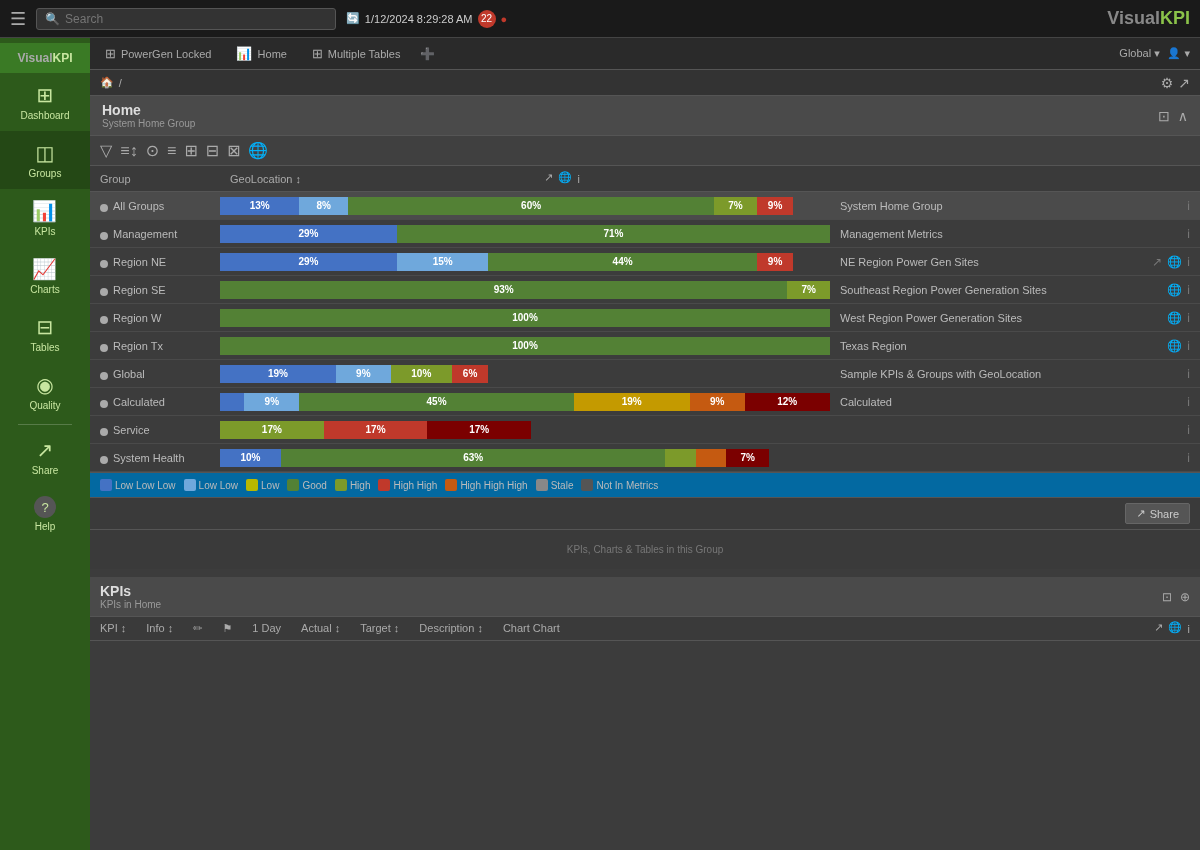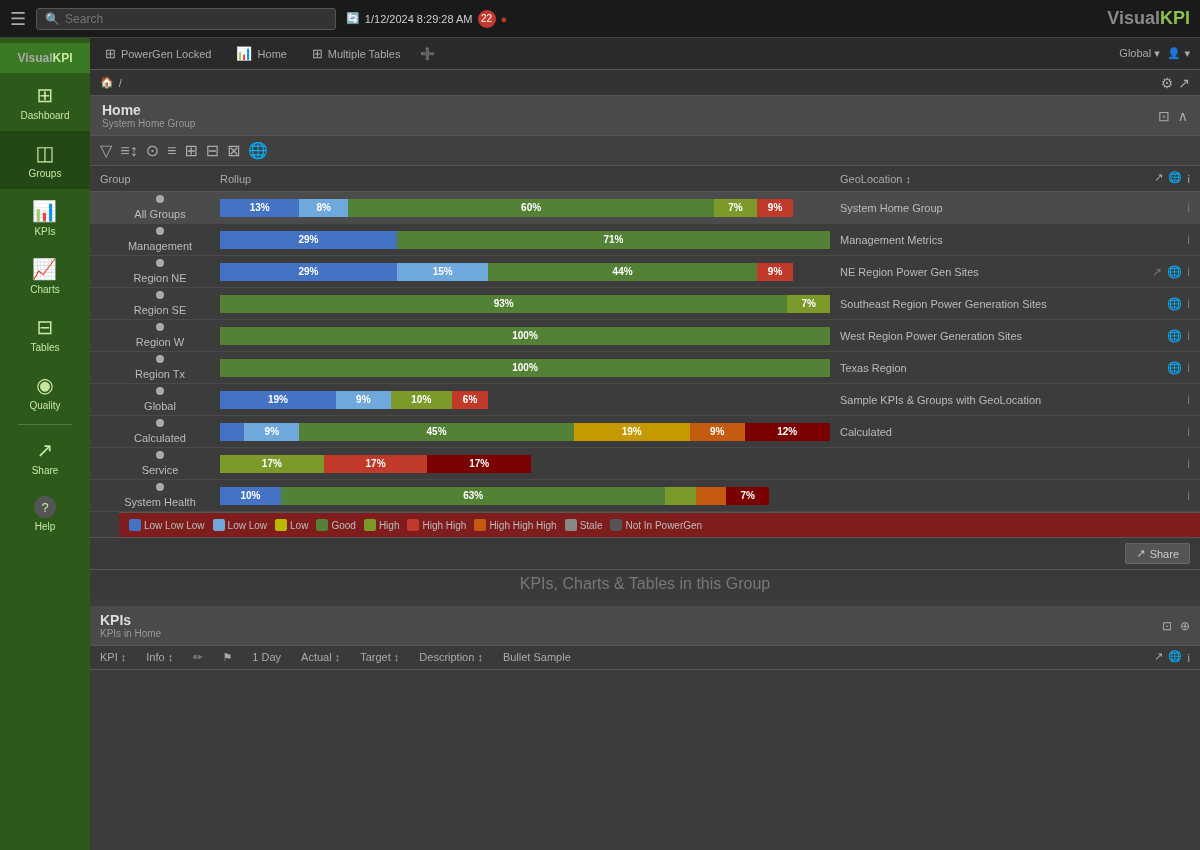--- a/index.html
+++ b/index.html
@@ -102,63 +102,63 @@
     .col-group { width: 120px; flex-shrink: 0; }
     .col-rollup { flex: 1; }
     .col-desc { width: 280px; flex-shrink: 0; text-align: left; padding-left: 10px; }
     .col-actions { width: 80px; display: flex; justify-content: flex-end; gap: 5px; }
 
     
     .group-row {
       display: flex; align-items: center; padding: 3px 10px;
       border-bottom: 1px solid #4a4a4a; min-height: 28px;
     }
-    .group-name { width: 120px; flex-shrink: 0; font-size: 11px; color: #bbb; display: flex; align-items: center; gap: 5px; flex-direction: column; }
+    .group-name { width: 120px; flex-shrink: 0; font-size: 11px; color: #bbb; display: flex; align-items: flex-end; gap: 5px; }
     .group-name .dot { width: 8px; height: 8px; border-radius: 50%; background: #aaa; flex-shrink: 0; }
     .rollup-bar-container { flex: 1; height: 18px; display: flex; position: relative; }
     .bar-segment { height: 100%; display: flex; align-items: center; justify-content: center; font-size: 10px; color: white; font-weight: bold; overflow: hidden; white-space: nowrap; }
     .bar-blue { background: #4472c4; }
     .bar-steel { background: #6fa8dc; }
     .bar-green { background: #538135; }
     .bar-lime { background: #7c9a2a; }
     .bar-orange { background: #c55a11; }
     .bar-red { background: #c0392b; }
     .bar-dark-red { background: #7b0000; }
     .bar-gold { background: #c49a00; }
     .group-desc { width: 280px; flex-shrink: 0; font-size: 11px; color: #bbb; padding-left: 10px; }
     .group-actions { width: 80px; display: flex; justify-content: flex-end; gap: 5px; align-items: center; }
     .action-icon { color: #777; font-size: 12px; cursor: pointer; }
 
     
     .legend {
       padding: 6px 10px; display: flex; flex-wrap: wrap; gap: 8px;
-      background: #7f1d1d; border-top: 1px solid #555;
-      font-size: 10px; color: #bbb; margin-left: 29px;
+      background: #0369a1; border-top: 1px solid #555;
+      font-size: 10px; color: #bbb;
     }
     .legend-item { display: flex; align-items: center; gap: 3px; }
     .legend-dot { width: 12px; height: 12px; border-radius: 2px; flex-shrink: 0; }
 
     
     .share-bar {
       display: flex; justify-content: flex-end; padding: 5px 10px;
       background: #3a3a3a; border-top: 1px solid #555;
     }
     .share-btn { background: #555; color: #ccc; border: 1px solid #666; padding: 3px 10px; font-size: 11px; cursor: pointer; border-radius: 2px; display: flex; align-items: center; gap: 4px; }
 
     
     .kpi-section-header {
       display: flex; align-items: center; padding: 6px 10px;
       background: #4a4a4a; border-bottom: 1px solid #555;
       justify-content: space-between; margin-top: 8px;
     }
 
     
     .divider-text {
-      text-align: center; color: #777; font-size: 16px;
-      padding: 5px; background: #3a3a3a; border-top: 1px solid #555;
+      text-align: center; color: #777; font-size: 10px;
+      padding: 14px; background: #3a3a3a; border-top: 1px solid #555;
     }
 
     
     #content::-webkit-scrollbar { width: 6px; }
     #content::-webkit-scrollbar-track { background: #333; }
     #content::-webkit-scrollbar-thumb { background: #666; border-radius: 3px; }
 
     .hamburger-icon { font-size: 18px; cursor: pointer; color: #aaa; }
 
     .kpi-table-header {
@@ -279,21 +279,20 @@
         <span class="toolbar-icon">⊙</span>
         <span class="toolbar-icon">≡</span>
         <span class="toolbar-icon">⊞</span>
         <span class="toolbar-icon">⊟</span>
         <span class="toolbar-icon">⊠</span>
         <span class="toolbar-icon">🌐</span>
       </div>
 
       <div class="group-table-header">
         <div class="col-group">Group</div>
-        <div class="col-rollup">Rollup</div>
         <div class="col-desc">
           <span>GeoLocation</span>
           <span> ↕</span>
         </div>
         <div class="col-actions">
           <span>↗</span>
           <span>🌐</span>
           <span>ℹ</span>
         </div>
       </div>
@@ -487,21 +486,21 @@
           <div class="legend-item">
             <div class="legend-dot" style="background: rgb(197, 90, 17);"></div>
             <span>High High High</span>
           </div>
           <div class="legend-item">
             <div class="legend-dot" style="background: rgb(136, 136, 136);"></div>
             <span>Stale</span>
           </div>
           <div class="legend-item">
             <div class="legend-dot" style="background: rgb(85, 85, 85);"></div>
-            <span>Not In PowerGen</span>
+            <span>Not In Metrics</span>
           </div>
         </div>
 
       <div class="share-bar">
         <button class="share-btn">
           <span>↗</span>
           <span>Share</span>
         </button>
       </div>
 
@@ -521,21 +520,21 @@
       <div class="kpi-table-header">
         <div style="flex:1; display:flex; gap:20px;">
           <span>KPI ↕</span>
           <span>Info ↕</span>
           <span>✏</span>
           <span>⚑</span>
           <span>1 Day</span>
           <span>Actual ↕</span>
           <span>Target ↕</span>
           <span>Description ↕</span>
-          <span>Bullet Sample</span>
+          <span>Chart Chart</span>
         </div>
         <div style="display:flex;gap:5px;">
           <span>↗</span>
           <span>🌐</span>
           <span>ℹ</span>
         </div>
       </div>
 
     </div>
   </div>

